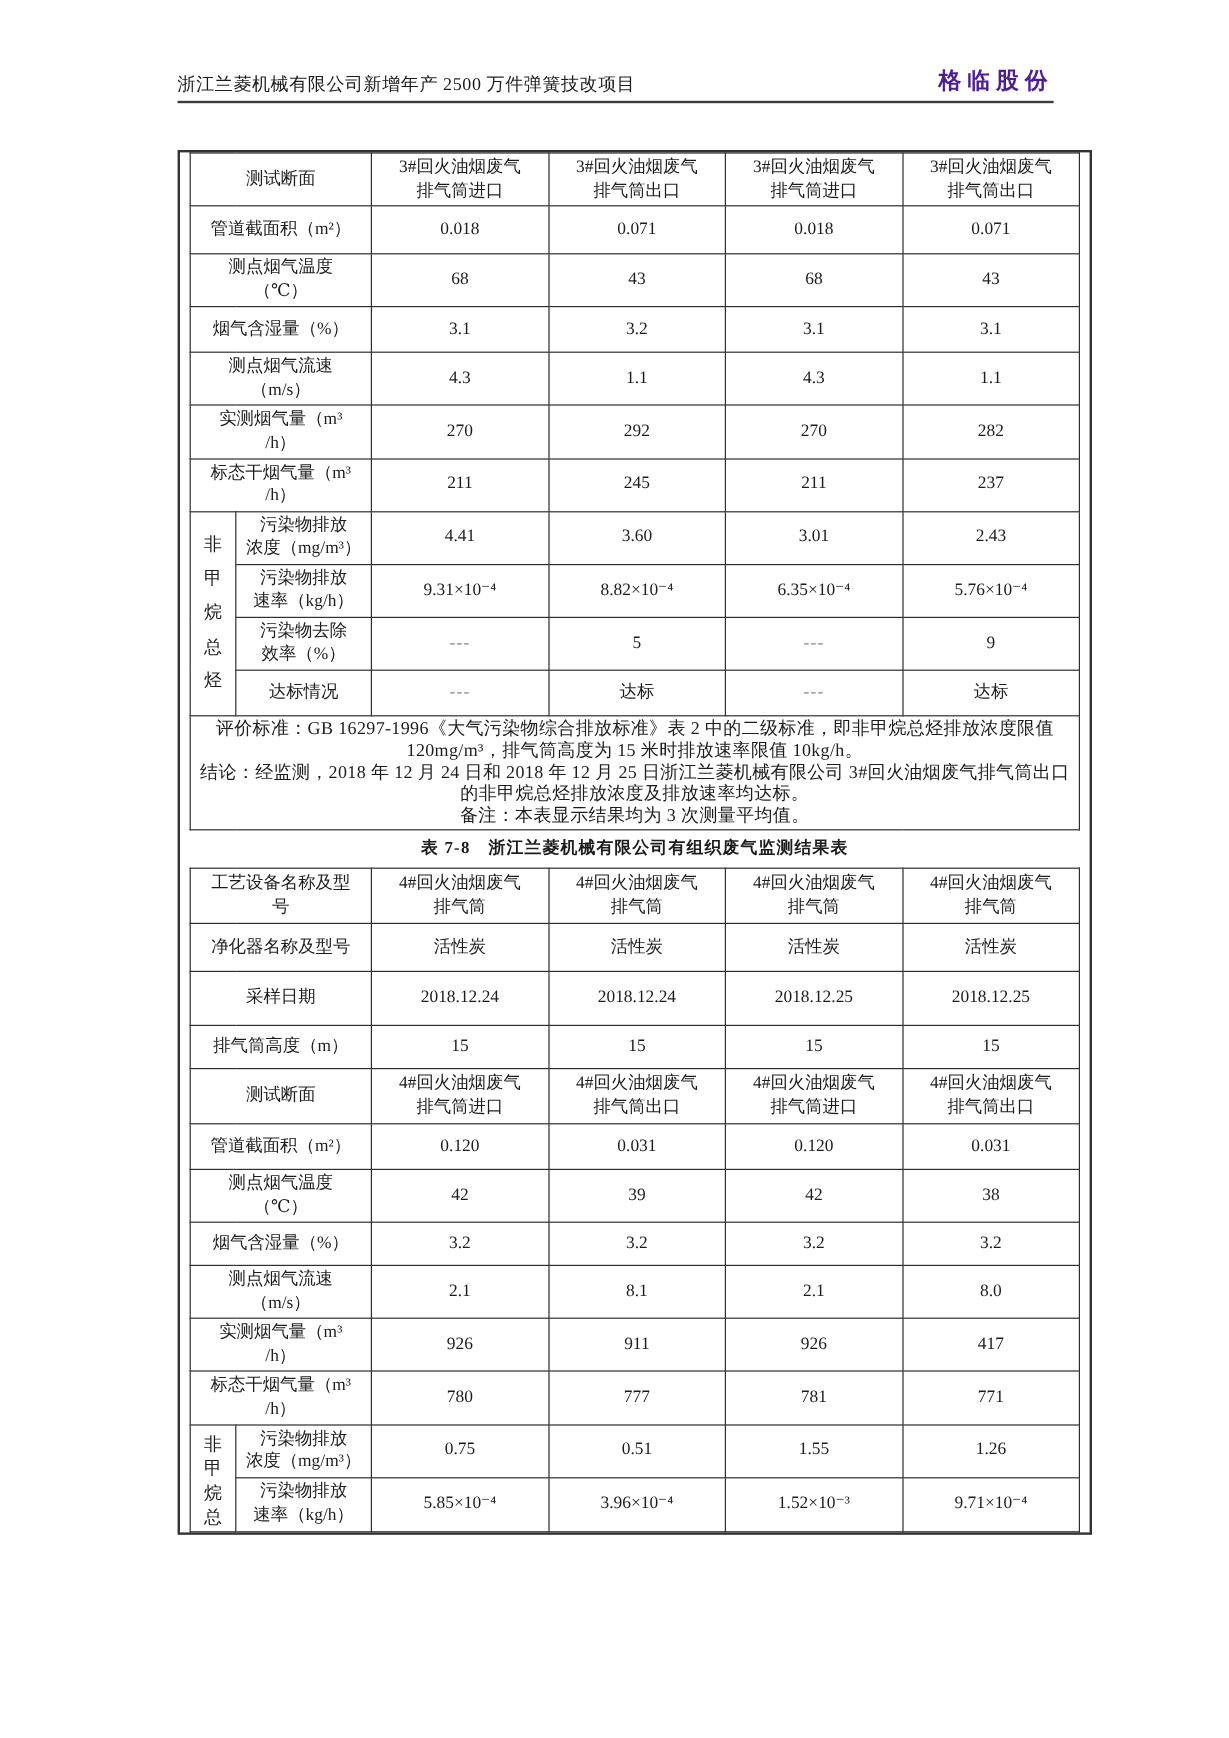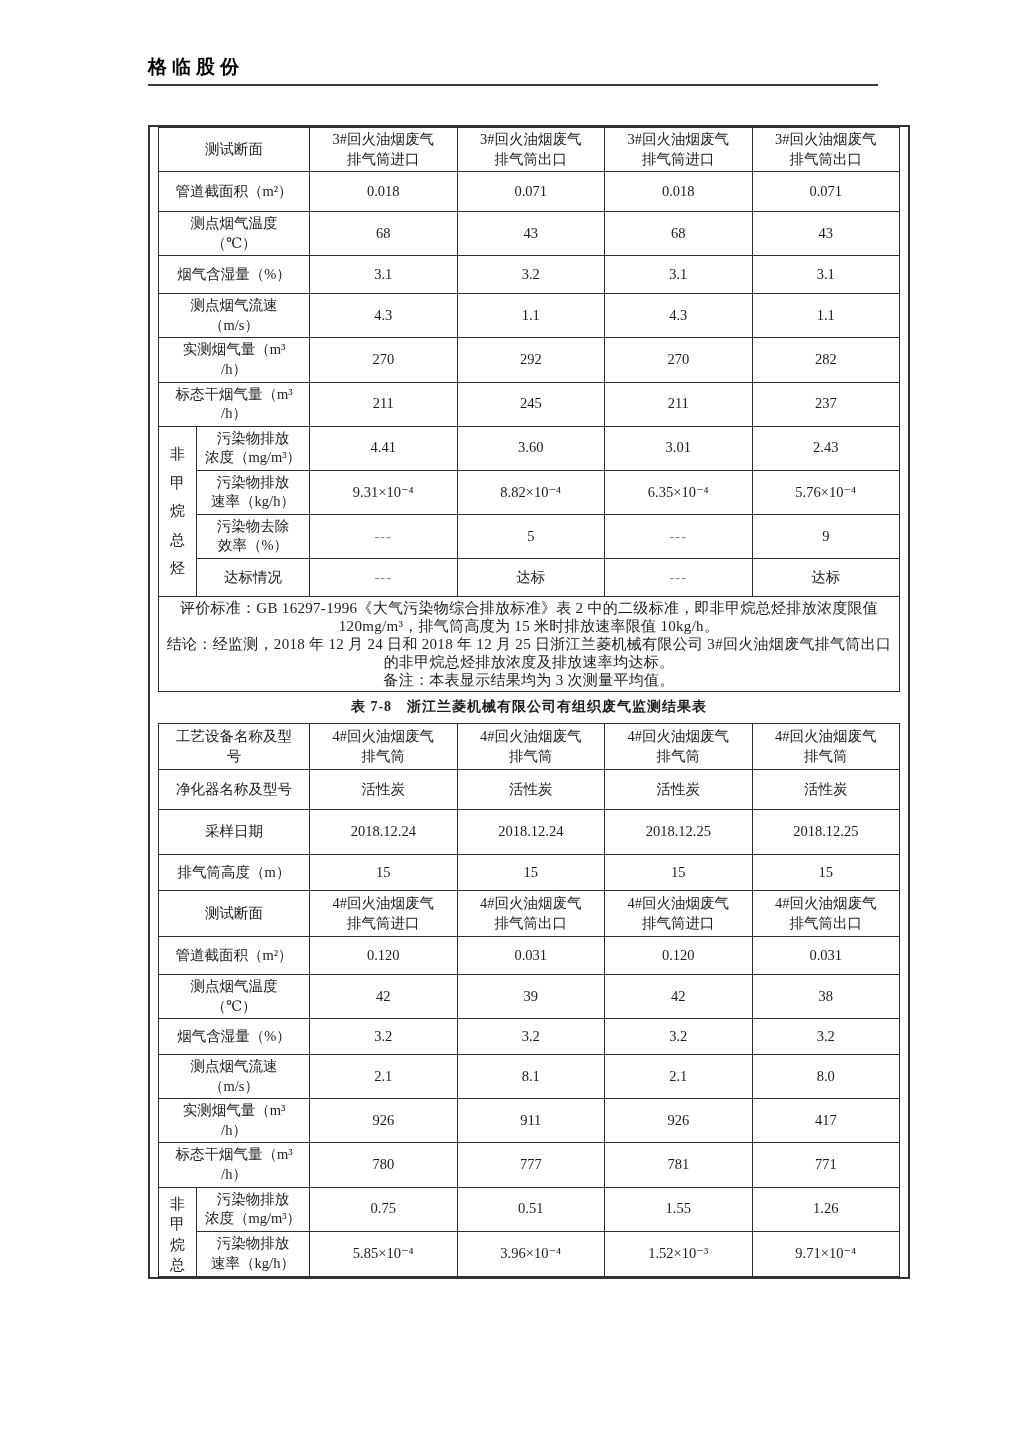--- a/index.html
+++ b/index.html
@@ -76,21 +76,22 @@
     text-align: center;
     font-size: 15px;
   }
 </style>
 </head>
 <body>
 
 <div class="page">
 
   <div class="header-bar">
-    <span class="company-logo" style="color: #000000;">格临股份</span>
+    <span class="project-title">浙江兰菱机械有限公司新增年产 2500 万件弹簧技改项目</span>
+    <span class="company-logo" style="color: #4c1d95;">格临股份</span>
   </div>
 
   <div class="content-frame">
 
     <table class="mon-table">
       <colgroup>
         <col style="width:38px">
           <col style="width:113px">
         <col>
           <col>

